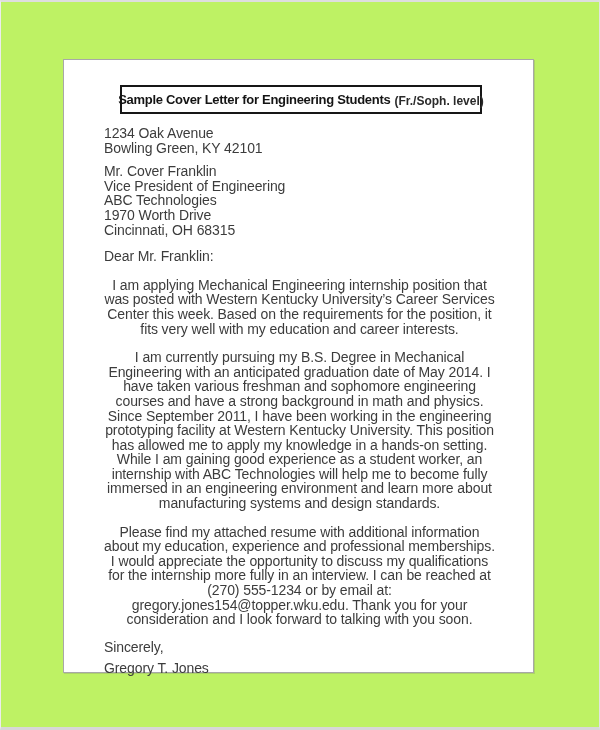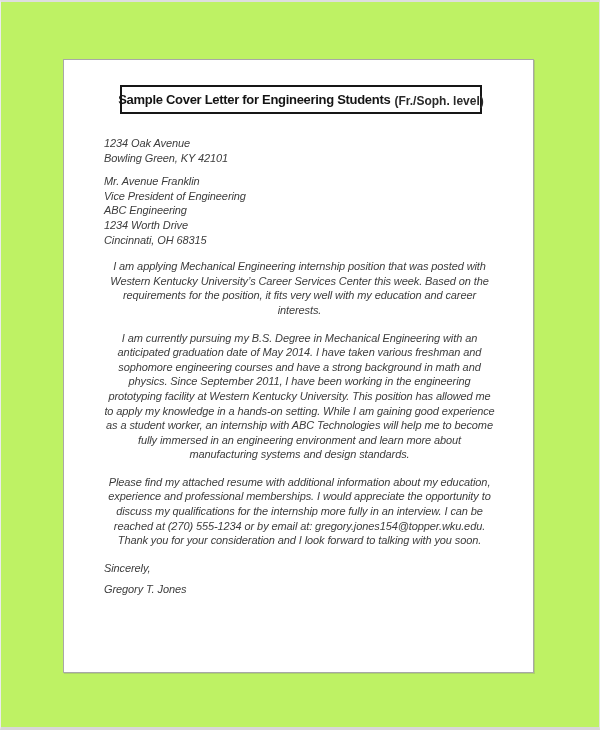--- a/index.html
+++ b/index.html
@@ -42,26 +42,25 @@
     color: #141414;
   }
   .title-suffix {
     font-size: 12px;
     font-weight: 600;
     color: #2a2a2a;
     margin-left: 4px;
     padding-top: 2px;
   }
   .letter {
-    margin: 22px 38px 0 40px;
-    font-size: 11px;
+    margin: 12px 38px 0 40px;
+    font-size: 14px;
     line-height: 14.6px;
     letter-spacing: -0.1px;
     color: #3c3c3c;
-    font-style: italic;
   }
   .addr-block { margin-bottom: 9px; }
   .date-line  { margin-bottom: 10px; }
   .recipient-block { margin-bottom: 12px; }
   .salutation { margin-bottom: 9px; }
   .para { margin-bottom: 13px; text-align: center; }
   .closing { margin: 5px 0 7px 0; }
   .signature { margin: 0; }
 </style>
 </head>
@@ -77,27 +76,28 @@
 
     <div class="letter">
 
       <div class="addr-block">
         <div>1234 Oak Avenue</div>
         <div>Bowling Green, KY 42101</div>
       </div>
 
 
       <div class="recipient-block">
-        <div>Mr. Avenue Franklin</div>
+        <div>Mr. Cover Franklin</div>
         <div>Vice President of Engineering</div>
-        <div>ABC Engineering</div>
-        <div>1234 Worth Drive</div>
+        <div>ABC Technologies</div>
+        <div>1970 Worth Drive</div>
         <div>Cincinnati, OH 68315</div>
       </div>
 
+      <div class="salutation">Dear Mr. Franklin:</div>
 
       <p class="para">I am applying Mechanical Engineering internship position that was posted with Western Kentucky University’s Career Services Center this week. Based on the requirements for the position, it fits very well with my education and career interests.</p>
       <p class="para">I am currently pursuing my B.S. Degree in Mechanical Engineering with an anticipated graduation date of May 2014. I have taken various freshman and sophomore engineering courses and have a strong background in math and physics. Since September 2011, I have been working in the engineering prototyping facility at Western Kentucky University. This position has allowed me to apply my knowledge in a hands-on setting. While I am gaining good experience as a student worker, an internship with ABC Technologies will help me to become fully immersed in an engineering environment and learn more about manufacturing systems and design standards.</p>
       <p class="para">Please find my attached resume with additional information about my education, experience and professional memberships. I would appreciate the opportunity to discuss my qualifications for the internship more fully in an interview. I can be reached at (270) 555-1234 or by email at: gregory.jones154@topper.wku.edu. Thank you for your consideration and I look forward to talking with you soon.</p>
 
       <div class="closing">Sincerely,</div>
       <div class="signature">Gregory T. Jones</div>
 
     </div>
   </div>

